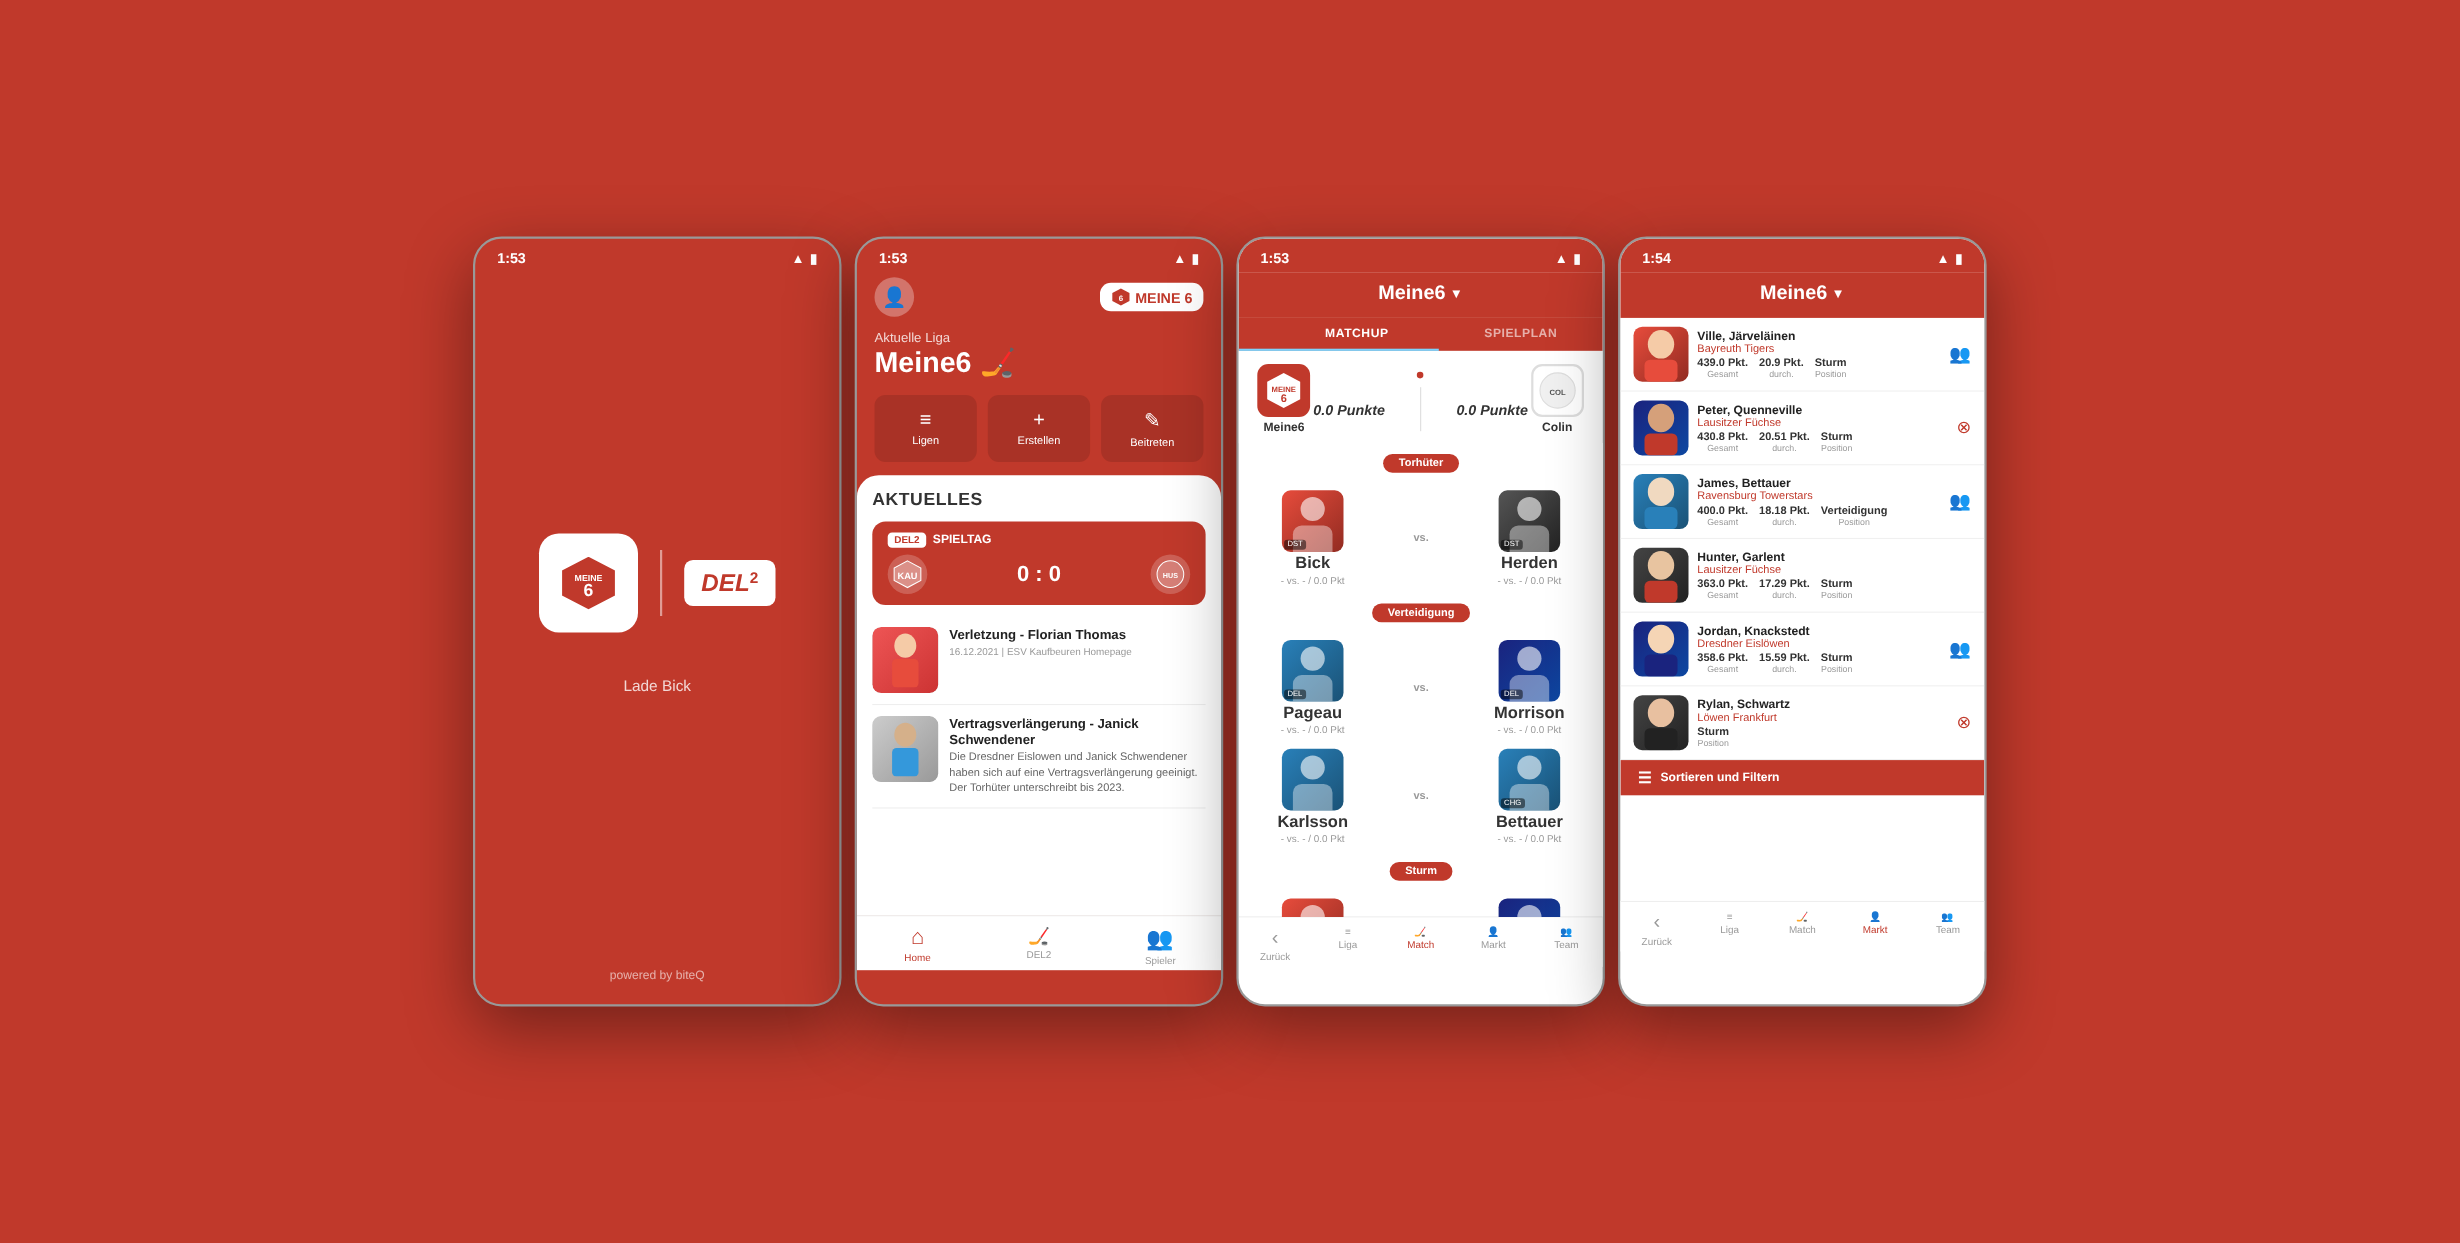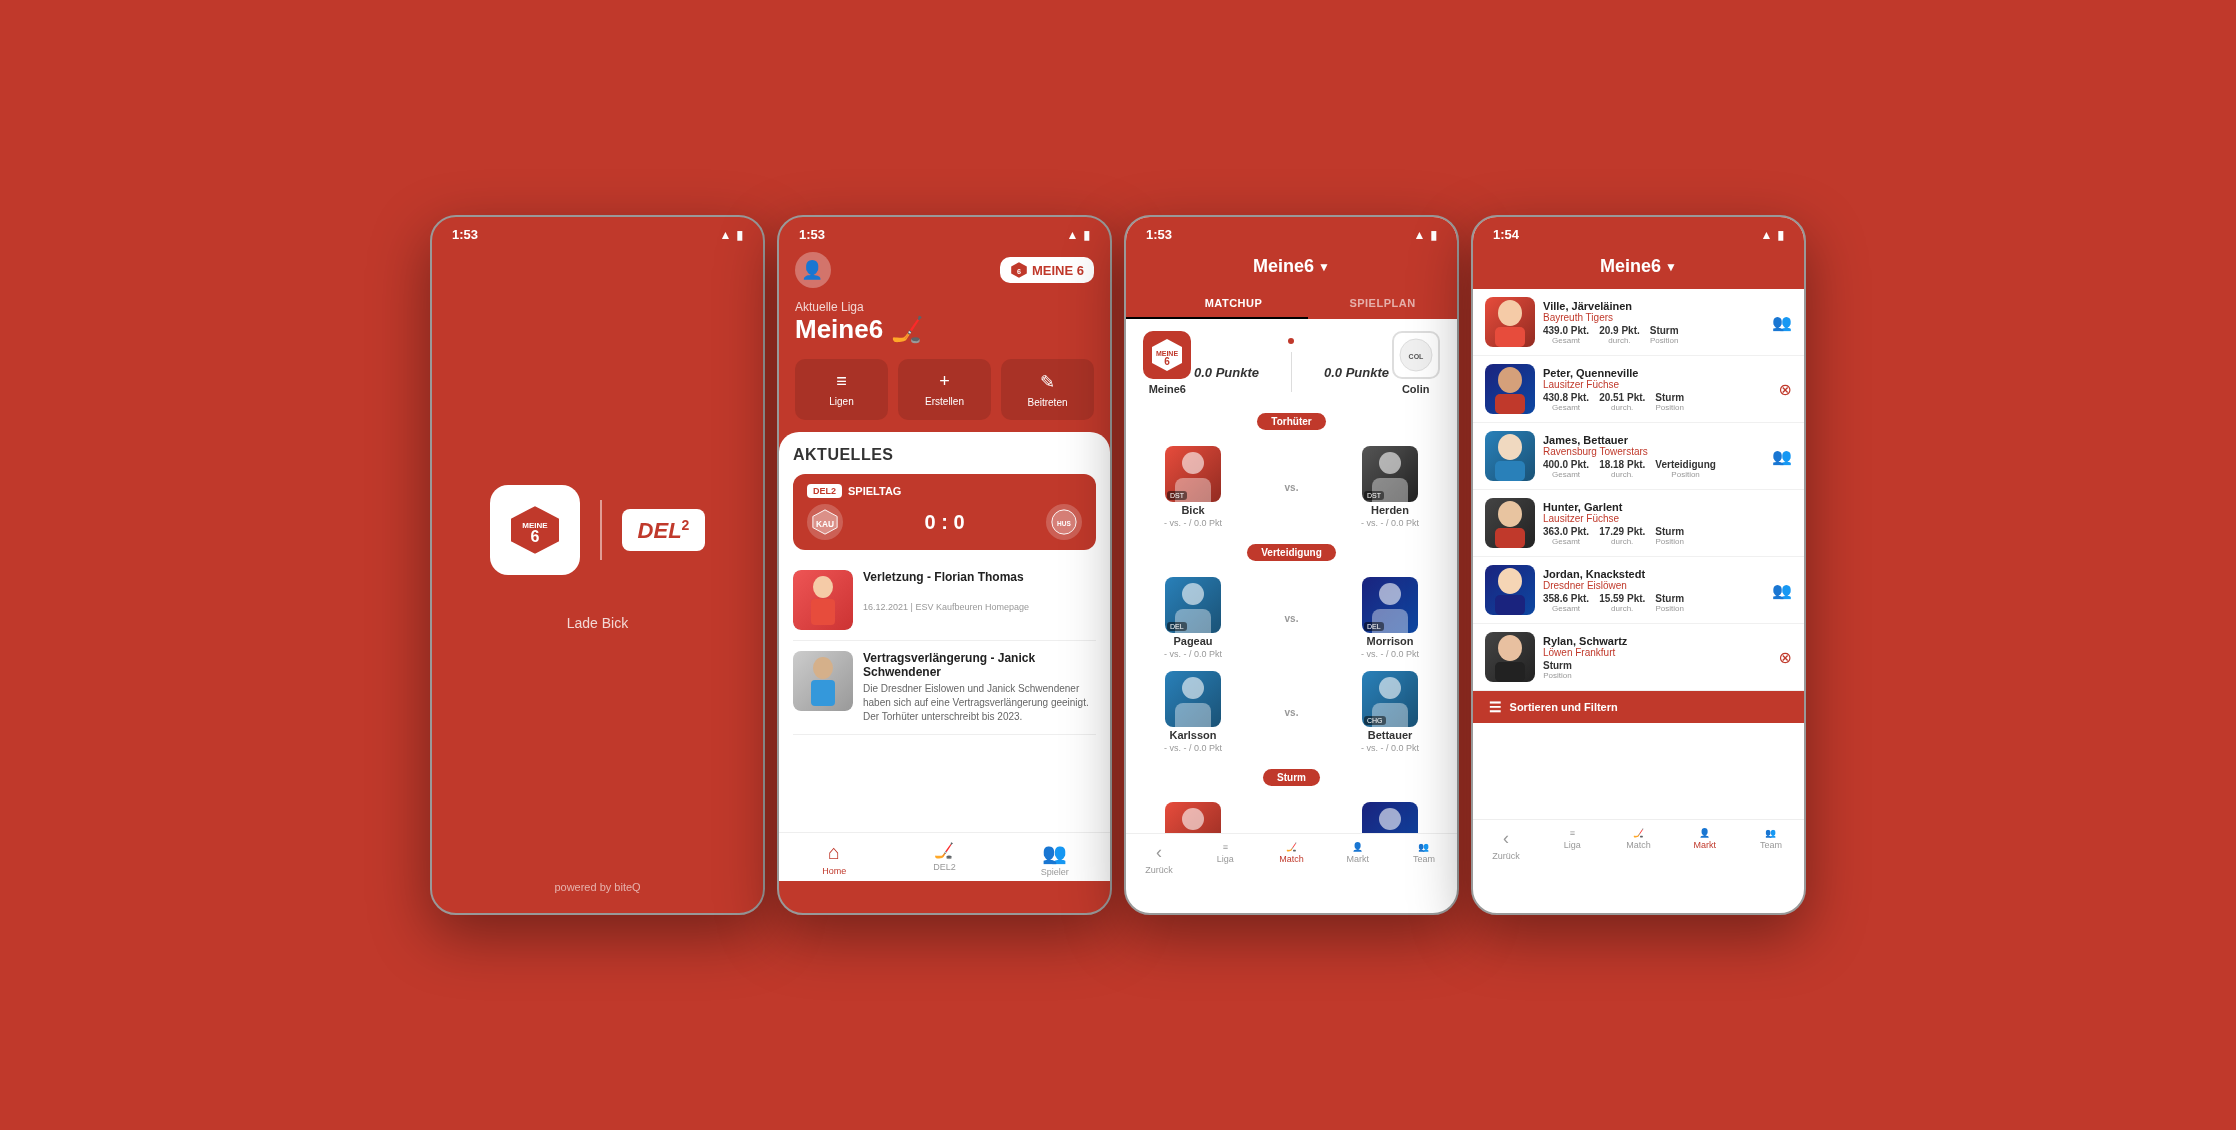--- a/index.html
+++ b/index.html
@@ -233,21 +233,21 @@
       height: 100%;
       background: linear-gradient(135deg, #e8c4a0, #d4956c);
       border-radius: 8px;
     }
     .player-face.red-jersey {
       background: linear-gradient(135deg, #e74c3c, #c0392b);
     }
     .news-text { flex: 1; }
     .news-title { font-size: 12px; font-weight: 700; color: #222; margin-bottom: 3px; }
     .news-desc { font-size: 10px; color: #666; line-height: 1.4; }
-    .news-date { font-size: 9px; color: #999; margin-top: 18px; }
+    .news-date { font-size: 9px; color: #999; margin-top: 3px; }
 
     
     .bottom-nav {
       display: flex;
       background: white;
       border-top: 1px solid #eee;
       padding: 8px 0 4px;
     }
     .nav-item {
       flex: 1;
@@ -287,21 +287,21 @@
       flex: 1;
       text-align: center;
       color: rgba(255,255,255,0.6);
       font-size: 11px;
       font-weight: 600;
       padding: 8px 0;
       letter-spacing: 0.5px;
     }
     .tab-item.active {
       color: white;
-      border-bottom: 2px solid #000000;
+      border-bottom: 2px solid #7dd3fc;
       padding-left: 33px;
     }
     .matchup-header {
       display: flex;
       align-items: center;
       justify-content: space-around;
       padding: 12px 16px 8px;
       background: white;
     }
     .team-col { display: flex; flex-direction: column; align-items: center; gap: 4px; }
@@ -357,21 +357,21 @@
       height: 56px;
       border-radius: 8px;
       background: linear-gradient(135deg, #bbb, #888);
       overflow: hidden;
       position: relative;
     }
     .player-avatar.red { background: linear-gradient(135deg, #e74c3c, #922b21); }
     .player-avatar.blue { background: linear-gradient(135deg, #2980b9, #1a5276); }
     .player-avatar.dark { background: linear-gradient(135deg, #555, #222); }
     .player-avatar.navy { background: linear-gradient(135deg, #1a237e, #0d47a1); }
-    .player-name-small { font-size: 11px; font-weight: 600; color: #333; text-align: center; }
+    .player-name-small { font-size: 15px; font-weight: 600; color: #333; text-align: center; }
     .player-pts-small { font-size: 9px; color: #999; }
     .vs-text { font-size: 10px; color: #999; font-weight: 600; }
 
     .jersey-badge {
       position: absolute;
       bottom: 2px;
       left: 2px;
       background: rgba(0,0,0,0.5);
       color: white;
       font-size: 7px;

